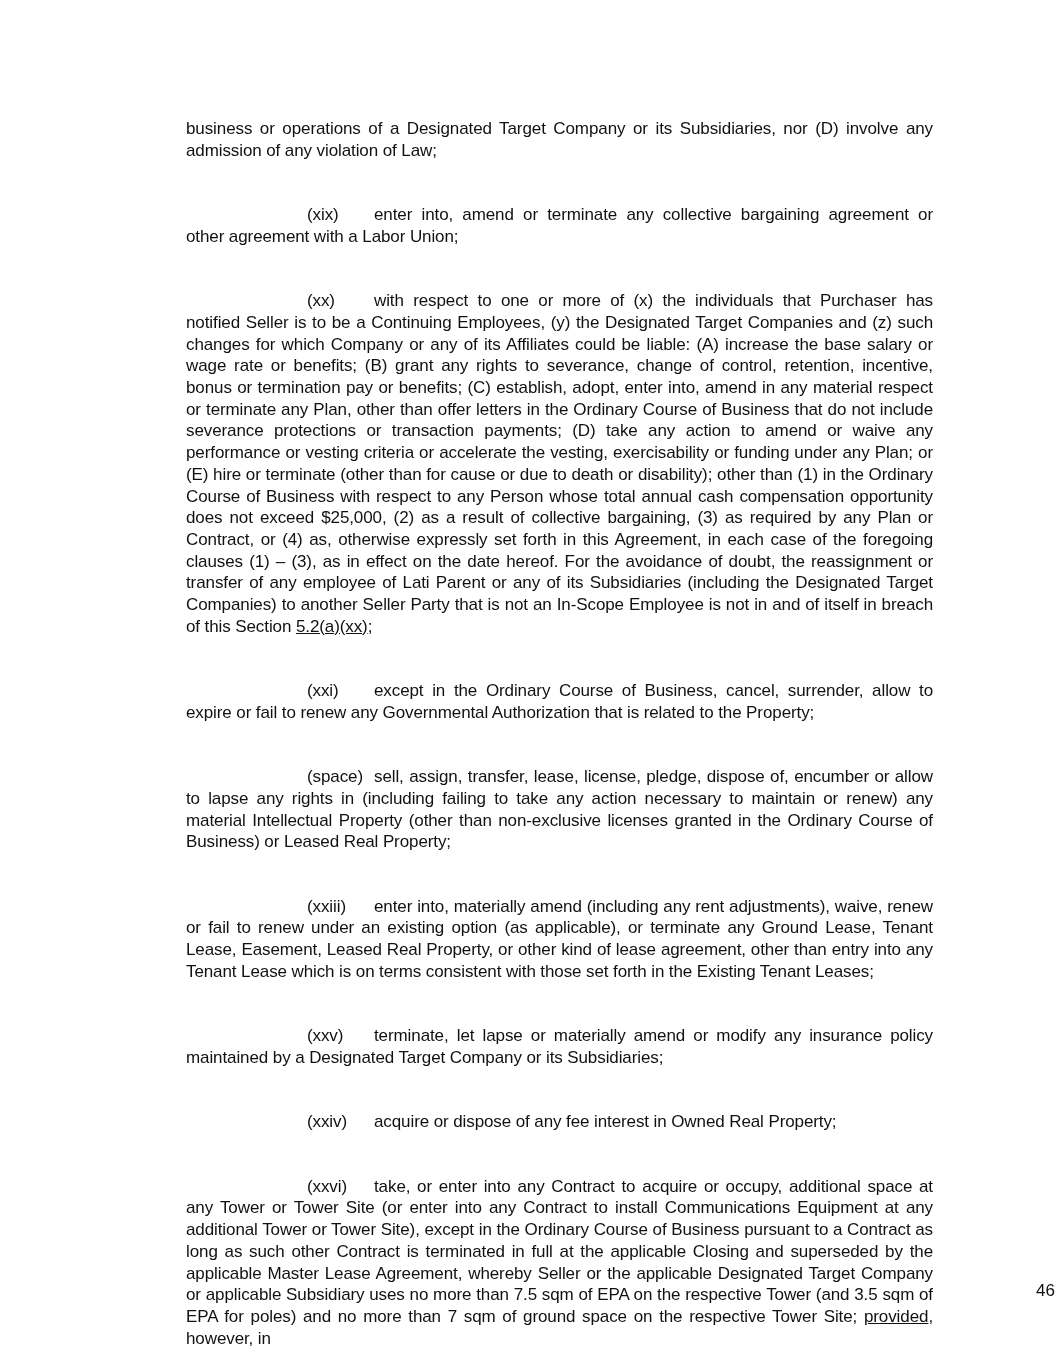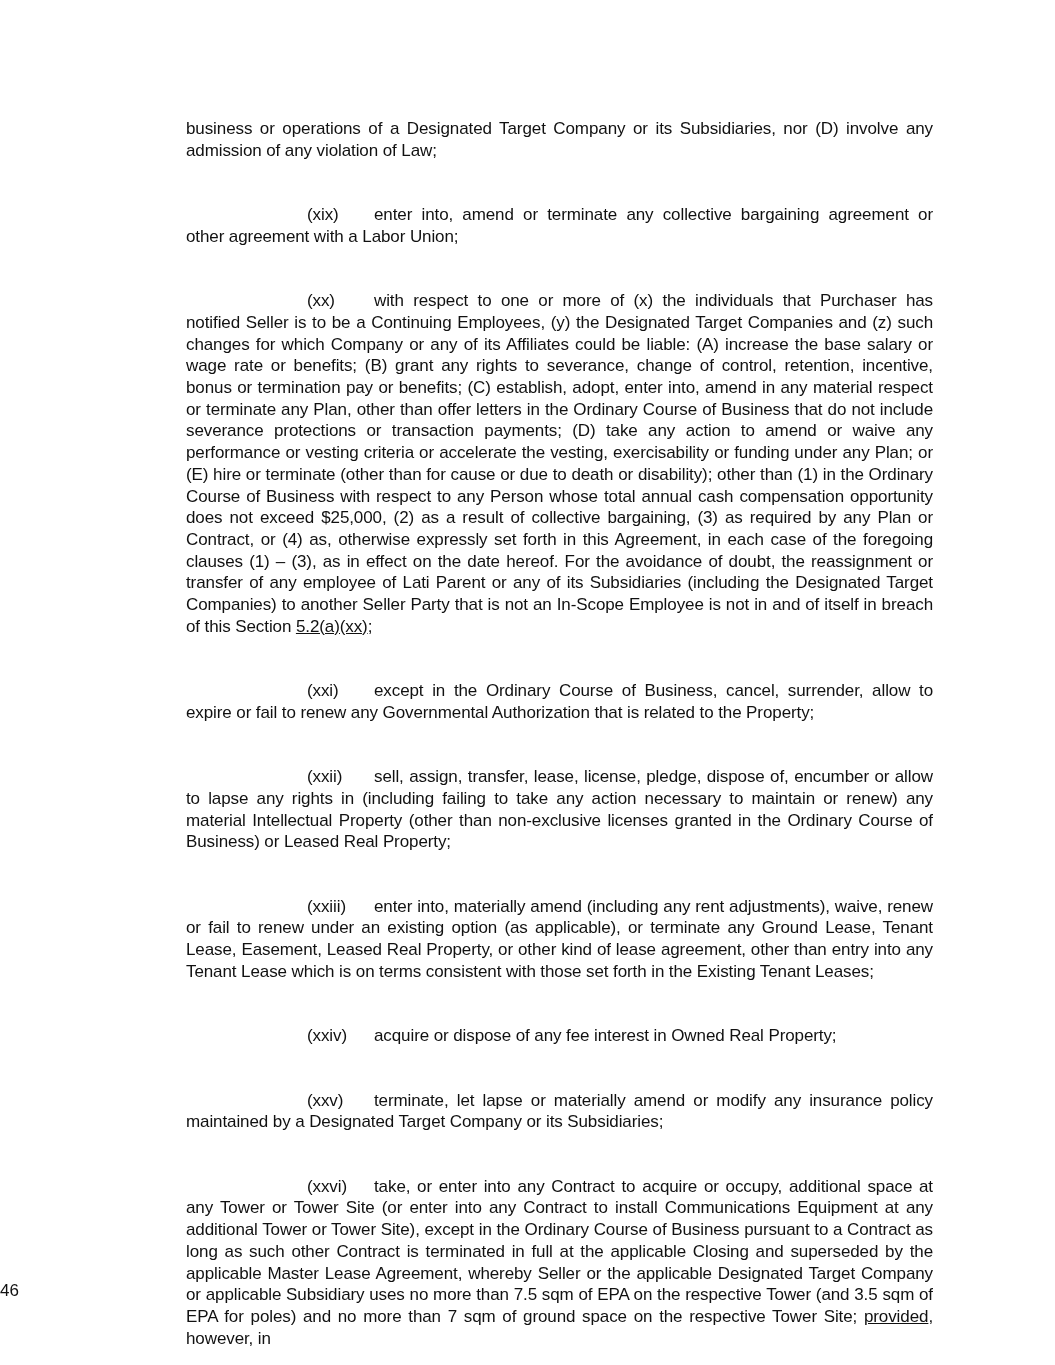--- a/index.html
+++ b/index.html
@@ -41,46 +41,46 @@
   }
   .xref, .emph {
     text-decoration: underline;
     color: inherit;
   }
   .page-number {
     position: absolute;
     top: 1280px;
     left: 0;
     width: 100%;
-    text-align: left;
+    text-align: right;
     font-size: 17px;
     line-height: 21.7px;
     color: #111111;
   }
 </style>
 </head>
 <body>
 
 <div class="page">
   <div class="content">
 
     <p class="para no-indent">business or operations of a Designated Target Company or its Subsidiaries, nor (D) involve any admission of any violation of Law;</p>
 
     <p class="para"><span class="num">(xix)</span><span>enter into, amend or terminate any collective bargaining agreement or other agreement with a Labor Union;</span></p>
 
     <p class="para"><span class="num">(xx)</span><span>with respect to one or more of (x) the individuals that Purchaser has notified Seller is to be a Continuing Employees, (y) the Designated Target Companies and (z) such changes for which Company or any of its Affiliates could be liable: (A) increase the base salary or wage rate or benefits; (B) grant any rights to severance, change of control, retention, incentive, bonus or termination pay or benefits; (C) establish, adopt, enter into, amend in any material respect or terminate any Plan, other than offer letters in the Ordinary Course of Business that do not include severance protections or transaction payments; (D) take any action to amend or waive any performance or vesting criteria or accelerate the vesting, exercisability or funding under any Plan; or (E) hire or terminate (other than for cause or due to death or disability); other than (1) in the Ordinary Course of Business with respect to any Person whose total annual cash compensation opportunity does not exceed $25,000, (2) as a result of collective bargaining, (3) as required by any Plan or Contract, or (4) as, otherwise expressly set forth in this Agreement, in each case of the foregoing clauses (1) – (3), as in effect on the date hereof. For the avoidance of doubt, the reassignment or transfer of any employee of Lati Parent or any of its Subsidiaries (including the Designated Target Companies) to another Seller Party that is not an In-Scope Employee is not in and of itself in breach of this Section </span><span class="xref">5.2(a)(xx)</span><span>;</span></p>
 
     <p class="para"><span class="num">(xxi)</span><span>except in the Ordinary Course of Business, cancel, surrender, allow to expire or fail to renew any Governmental Authorization that is related to the Property;</span></p>
 
-    <p class="para"><span class="num">(xxii)</span><span>sell, assign, transfer, lease, license, pledge, dispose of, encumber or allow to lapse any rights in (including failing to take any action necessary to maintain or renew) any material Intellectual Property (other than non-exclusive licenses granted in the Ordinary Course of Business) or Leased Real Property;</span></p>
+    <p class="para"><span class="num">(space)</span><span>sell, assign, transfer, lease, license, pledge, dispose of, encumber or allow to lapse any rights in (including failing to take any action necessary to maintain or renew) any material Intellectual Property (other than non-exclusive licenses granted in the Ordinary Course of Business) or Leased Real Property;</span></p>
 
     <p class="para"><span class="num">(xxiii)</span><span>enter into, materially amend (including any rent adjustments), waive, renew or fail to renew under an existing option (as applicable), or terminate any Ground Lease, Tenant Lease, Easement, Leased Real Property, or other kind of lease agreement, other than entry into any Tenant Lease which is on terms consistent with those set forth in the Existing Tenant Leases;</span></p>
 
+    <p class="para"><span class="num">(xxv)</span><span>terminate, let lapse or materially amend or modify any insurance policy maintained by a Designated Target Company or its Subsidiaries;</span></p>
+
     <p class="para"><span class="num">(xxiv)</span><span>acquire or dispose of any fee interest in Owned Real Property;</span></p>
-
-    <p class="para"><span class="num">(xxv)</span><span>terminate, let lapse or materially amend or modify any insurance policy maintained by a Designated Target Company or its Subsidiaries;</span></p>
 
     <p class="para"><span class="num">(xxvi)</span><span>take, or enter into any Contract to acquire or occupy, additional space at any Tower or Tower Site (or enter into any Contract to install Communications Equipment at any additional Tower or Tower Site), except in the Ordinary Course of Business pursuant to a Contract as long as such other Contract is terminated in full at the applicable Closing and superseded by the applicable Master Lease Agreement, whereby Seller or the applicable Designated Target Company or applicable Subsidiary uses no more than 7.5 sqm of EPA on the respective Tower (and 3.5 sqm of EPA for poles) and no more than 7 sqm of ground space on the respective Tower Site; </span><span class="emph">provided</span><span>, however, in</span></p>
 
   </div>
 
   <div class="page-number">46</div>
 </div>
 
 </body></html>

